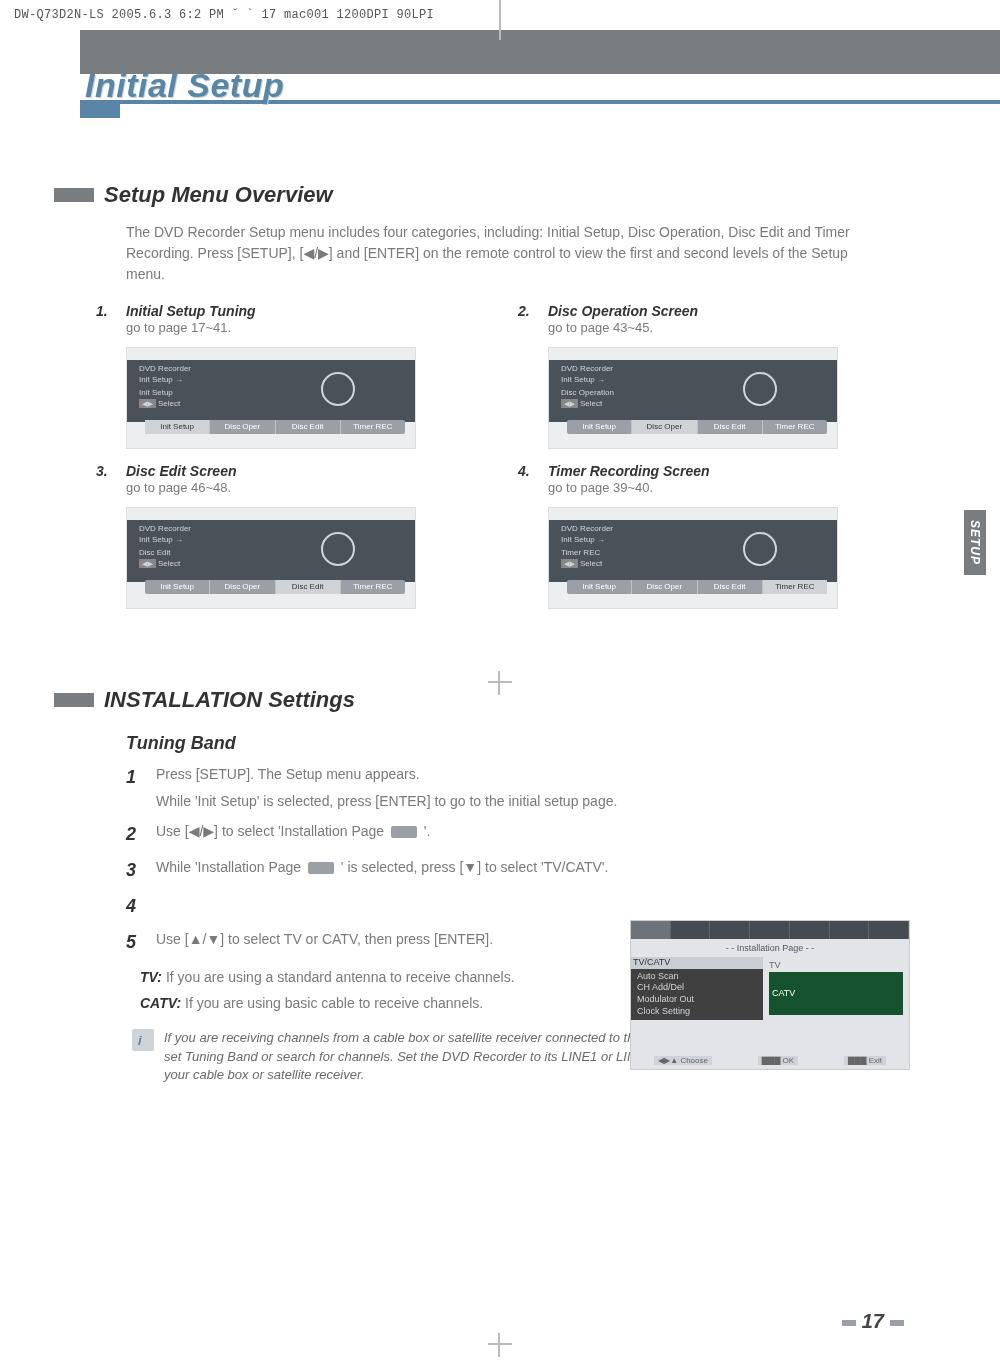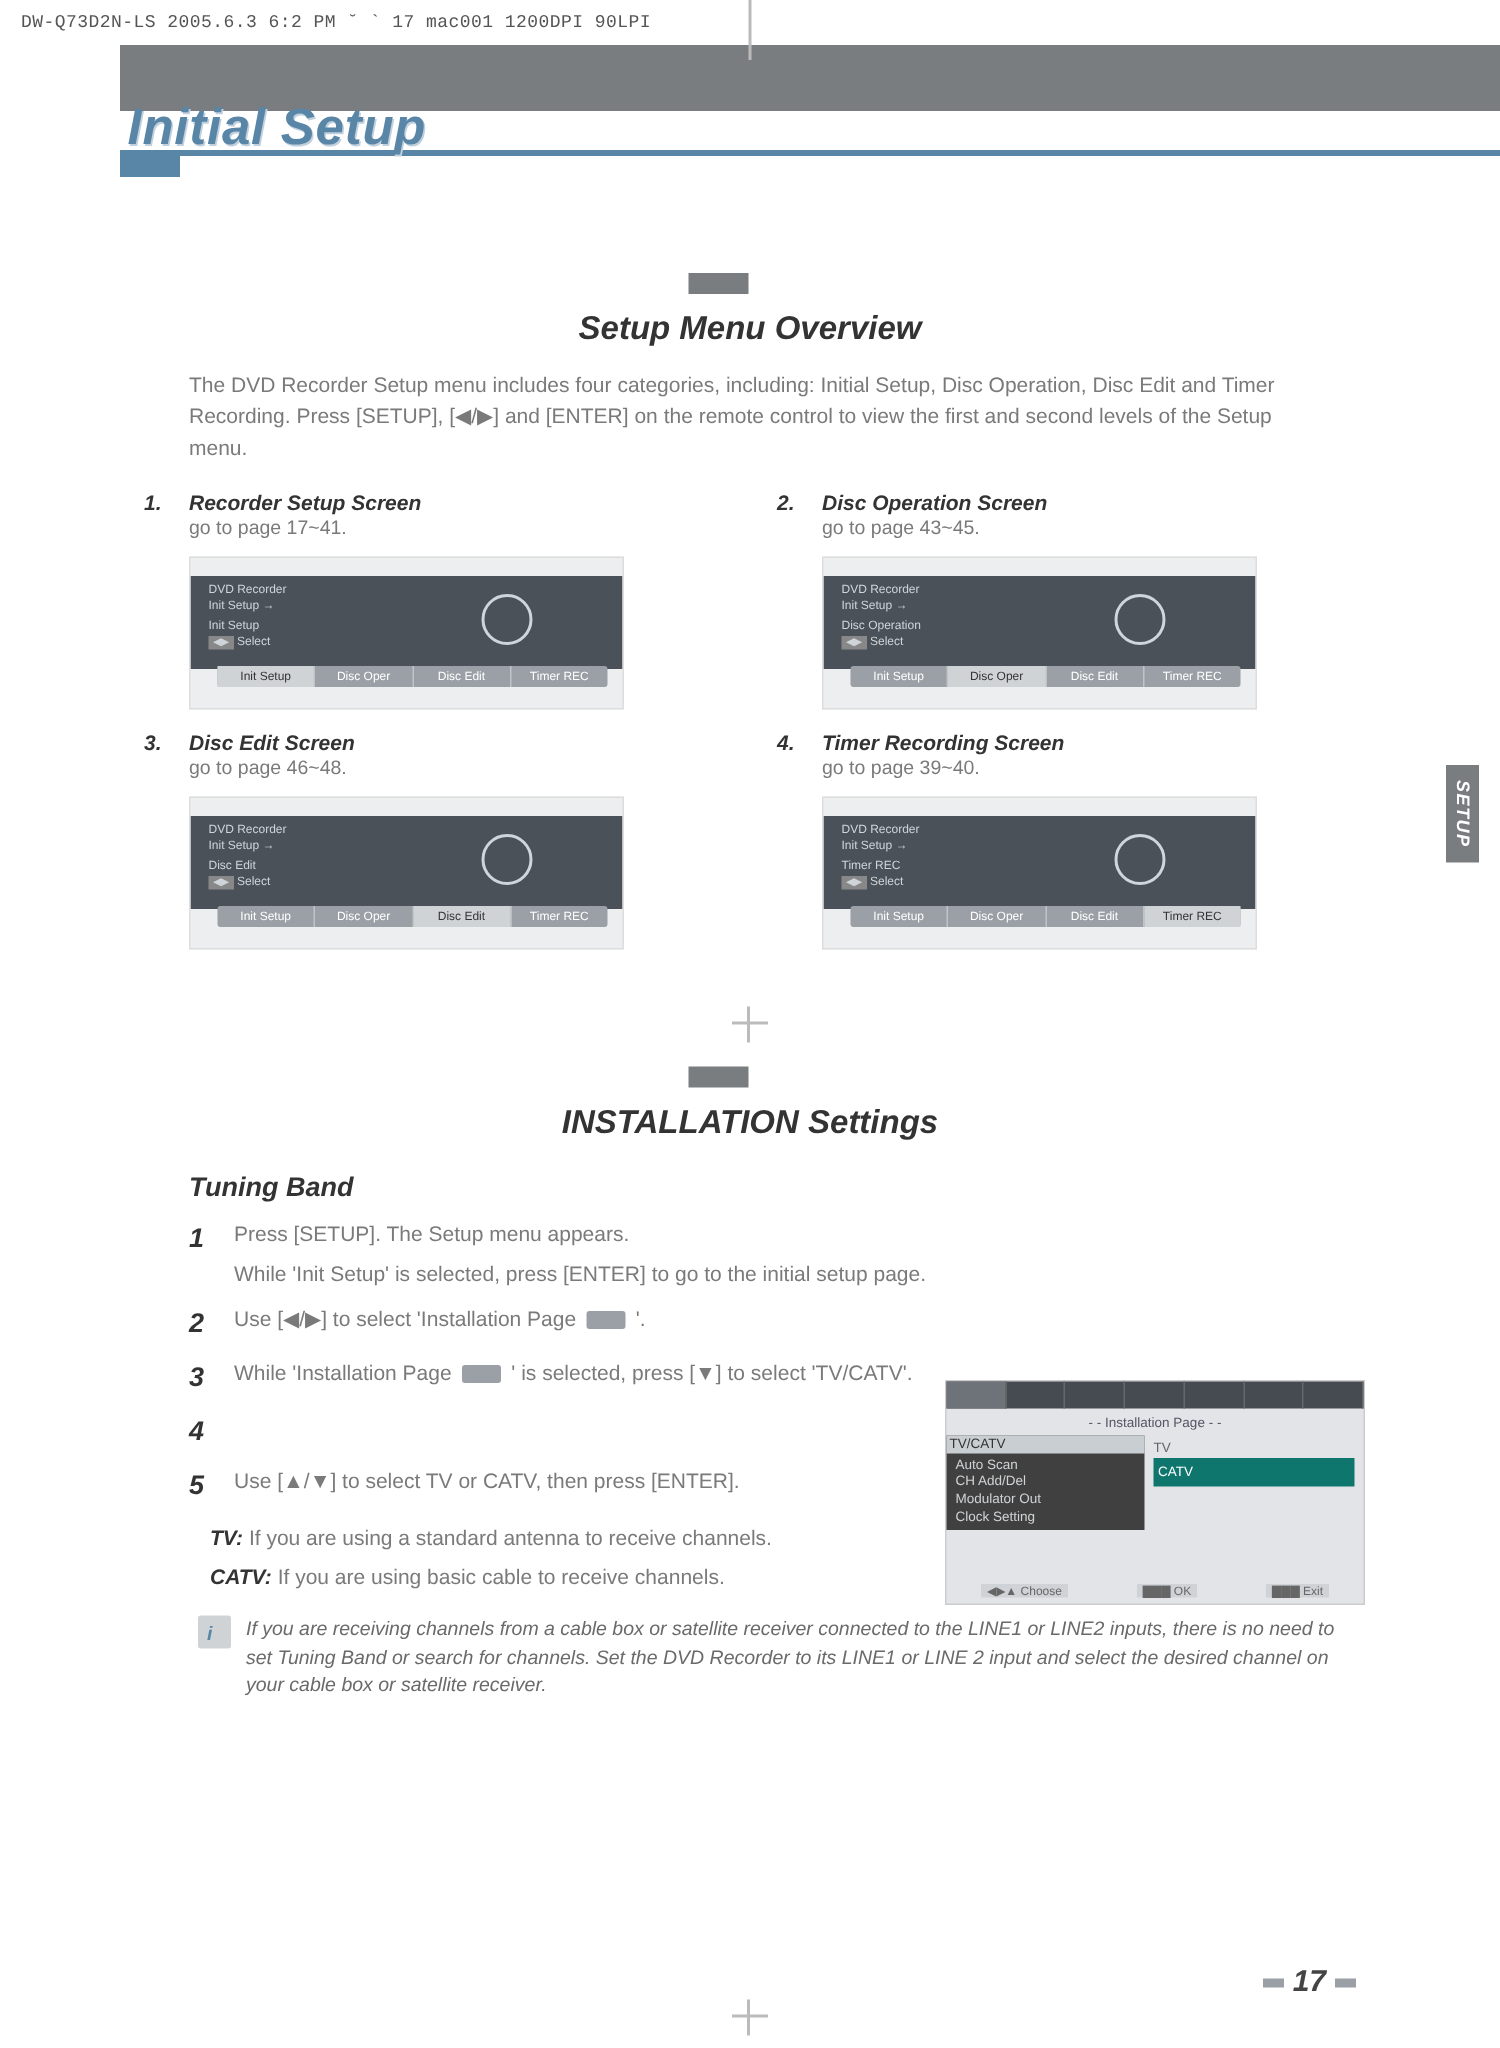--- a/index.html
+++ b/index.html
@@ -36,21 +36,21 @@
       position: absolute; left: 80px; top: 28px; width: 40px; height: 18px;
       background: #5986a6;
     }
     .chapter-title {
       position: absolute; left: 85px; top: -6px;
       font-size: 34px; font-style: italic; font-weight: bold;
       color: #5986a6; text-shadow: 1px 1px 0 #c0d0de;
       letter-spacing: 0.5px;
     }
     .content { padding: 0 96px 0 96px; }
-    .sec-head { display:flex; align-items:center; gap:10px; margin-top: 40px; flex-direction: column; }
+    .sec-head { display:flex; align-items:center; gap:10px; margin-top: 40px; }
     .sec-bar { width: 40px; height: 14px; background: #797d80; margin-left:-42px; }
     .sec-title { font-size: 22px; font-style: italic; font-weight: bold; color:#333; }
     .overview-body {
       margin: 14px 16px 0 30px;
       font-size: 14px; line-height: 1.5; color:#7a7a7a;
     }
     .two-col { display:flex; gap: 36px; margin-top: 18px; }
     .col { flex:1; }
     .item-head { display:flex; gap:12px; font-size:14px; }
     .item-num { font-weight:bold; font-style:italic; color:#333; width:18px; }
@@ -111,21 +111,21 @@
     }
     .ip-tabs{display:flex; background:#464b51; height:18px;}
     .ip-tab{flex:1; border-right:1px solid #666; position:relative;}
     .ip-tab:first-child{background:#6d7379;}
     .ip-title{ text-align:center; color:#556; margin:4px 0; font-size:9px; }
     .ip-row{display:flex;}
     .ip-left{ width:132px; background:#404040; color:#d0d3d6; padding:3px 6px; font-size:9px;}
     .ip-left .hl{ background:#c9ced2; color:#333; display:block; padding:0 2px; margin:-3px -6px 2px -6px;}
     .ip-left span{display:block; line-height:1.3;}
     .ip-right{ flex:1; padding:3px 6px; font-size:9px;}
-    .ip-right .sel{ background:#0f766e; color:#fff; display:block; padding:4px 3px;}
+    .ip-right .sel{ background:#14532d; color:#fff; display:block; padding:16px 3px;}
     .ip-right span{display:block; line-height:1.3;}
     .ip-foot{ position:absolute; bottom:4px; left:0; right:0; display:flex; justify-content:space-around; font-size:8px; color:#666;}
     .ip-foot span{ background:#cfd2d6; padding:0 4px;}
     .page-num {
       position:absolute; right: 90px; bottom: 32px;
       font-size: 20px; font-style: italic; font-weight:bold; color:#444;
     }
     .page-num::before, .page-num::after{
       content:''; display:inline-block; width:14px; height:6px; background:#9aa0a6; margin:0 6px; vertical-align:middle;
     }
@@ -158,21 +158,21 @@
   <div class="sec-head">
     <div class="sec-bar"></div>
     <div class="sec-title">Setup Menu Overview</div>
   </div>
   <div class="overview-body">The DVD Recorder Setup menu includes four categories, including: Initial Setup, Disc Operation, Disc Edit and Timer Recording. Press [SETUP], [◀/▶] and [ENTER] on the remote control to view the first and second levels of the Setup menu.</div>
 
   <div class="two-col">
     <div class="col">
       <div class="item-head">
         <span class="item-num">1.</span>
-        <span class="item-title">Recorder Setup Screen</span>
+        <span class="item-title">Initial Setup Tuning</span>
       </div>
       <div class="item-sub">go to page 17~41.</div>
       <div class="thumb-wrap">
           <div class="thumb">
         <div class="thumb-dark"></div>
         <div class="thumb-label"><span>DVD Recorder</span><br><span>Init Setup  →</span></div>
         <div class="thumb-sub"><span>Init Setup</span><br><span class="thumb-select">◀▶</span> <span>Select</span></div>
         <div class="thumb-icon"></div>
         <div class="thumb-tabs">
           <div class="thumb-tab active">Init Setup</div>

